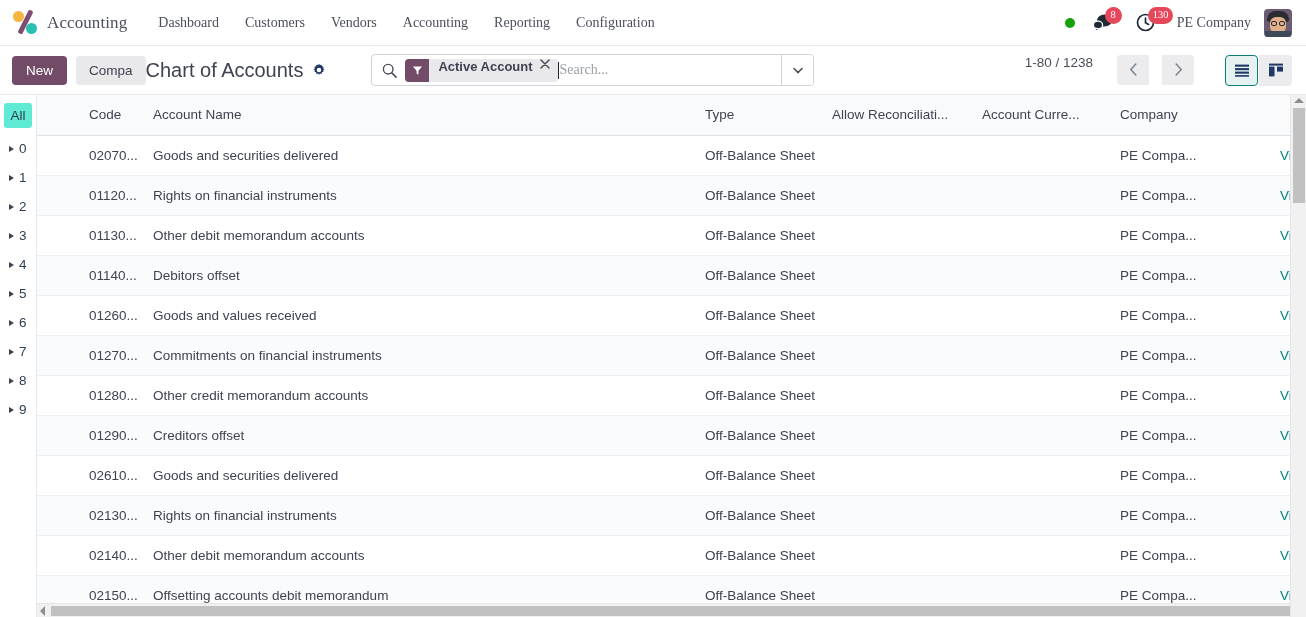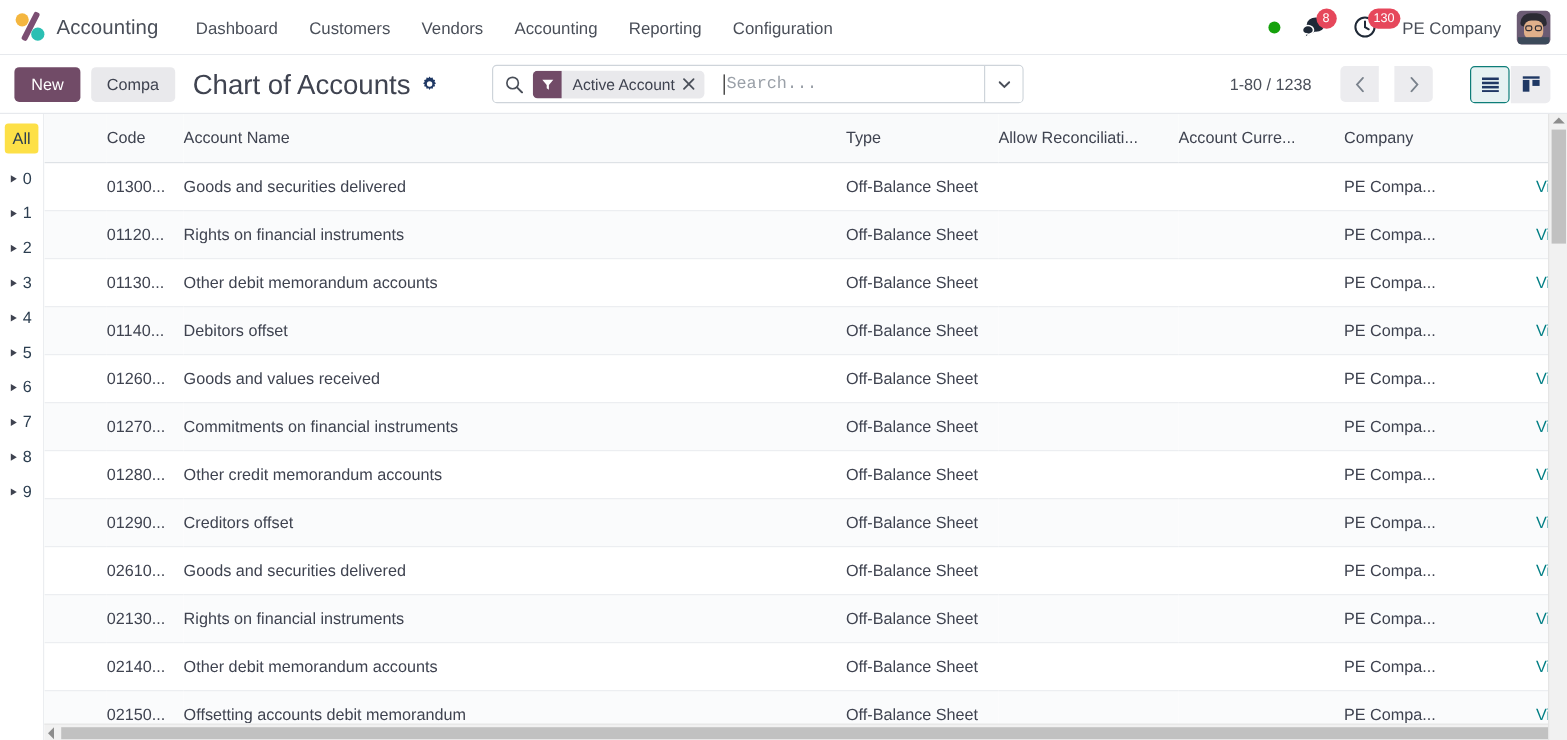--- a/index.html
+++ b/index.html
@@ -14,20 +14,21 @@
 
   
   .navbar {
     height: 46px;
     background: #ffffff;
     display: flex;
     align-items: center;
     padding: 0 14px 0 12px;
     border-bottom: 1px solid #e7e9ed;
     position: relative;
+    font-family: Liberation Serif, serif;
   }
   .brand-logo { width: 26px; height: 26px; position: relative; flex: 0 0 auto; }
   .brand-logo .dot-y {
     position: absolute; left: 1px; top: 1px;
     width: 11px; height: 11px; border-radius: 50%;
     background: #f4b63f;
   }
   .brand-logo .dot-t {
     position: absolute; right: 1px; bottom: 2px;
     width: 11px; height: 11px; border-radius: 50%;
@@ -95,70 +96,70 @@
     font-size: 13.5px; padding: 7px 14px;
     cursor: pointer; font-family: inherit;
   }
   .btn-import {
     background: #e9e9ec; color: #3f4350;
     border: none; border-radius: 4px;
     font-size: 13.5px; padding: 7px 13px;
     margin-left: 9px; cursor: pointer; font-family: inherit;
   }
   .breadcrumb {
-    font-size: 23px; color: #3f4350;
-    margin-left: 15px; display: flex; align-items: center; gap: 9px;
+    font-size: 20px; color: #3f4350;
+    display: flex; align-items: center; gap: 9px;
     white-space: nowrap;
   }
   .gear-icon { display: flex; align-items: center; cursor: pointer; }
 
   
   .searchview {
     margin-left: 45px;
     display: flex; align-items: stretch;
     border: 1px solid #ced4da; border-radius: 4px;
     background: #fff; height: 32px; width: 443px;
     overflow: hidden;
   }
   .search-icon-box {
     display: flex; align-items: center; padding: 0 8px 0 10px;
   }
   .facet {
-    display: flex; align-items: center; align-self: center;
-    border-radius: 4px; overflow: hidden; margin-right: 16px;
-    height: 23px; background: #e9e9ec;
+    display: flex; align-items: flex-start; align-self: center;
+    border-radius: 4px; overflow: hidden; margin-right: 0;
+    height: 23px; background: #e9e9ec; font-weight: bold;
   }
   .facet-icon {
     background: #714b67; color: #fff;
     display: flex; align-items: center; justify-content: center;
     width: 24px; height: 100%;
   }
   .facet-label {
     font-size: 13px; color: #3f4350; padding: 0 7px 0 9px; white-space: nowrap;
   }
   .facet-x {
     font-size: 14px; color: #4a4f59; padding-right: 8px; cursor: pointer;
     line-height: 1; display: flex; align-items: center;
   }
   .search-input-wrap { flex: 1; display: flex; align-items: center; position: relative; }
   .search-caret {
     width: 1px; height: 17px; background: #222; margin-right: 0px;
   }
   .search-input {
-    border: none; outline: none; font-size: 14px; font-family: Liberation Mono, monospace;
+    border: none; outline: none; font-size: 14px; font-family: Liberation Serif, serif;
     color: #3f4350; width: 100%; background: transparent; padding-left: 1px;
   }
   .search-input::placeholder { color: #9aa0a8; }
   .search-toggle {
     width: 32px; border-left: 1px solid #ced4da;
     display: flex; align-items: center; justify-content: center;
     cursor: pointer; background: #fff;
   }
 
-  .cp-right { margin-left: auto; display: flex; align-items: center; gap: 12px; }
+  .cp-right { margin-left: auto; display: flex; align-items: flex-start; gap: 12px; }
   .pager-count { font-size: 13.5px; color: #4a4f59; margin-right: 12px; white-space: nowrap; }
   .pager-btn {
     width: 32px; height: 30px; background: #ececef; border: none;
     display: flex; align-items: center; justify-content: center;
     cursor: pointer; color: #6b7280;
   }
   .pager-btn.prev { border-radius: 4px 0 0 4px; }
   .pager-btn.next { border-radius: 0 4px 4px 0; margin-left: 1px; }
   .viewswitch { display: flex; margin-left: 19px; }
   .vs-btn {
@@ -179,21 +180,21 @@
     overflow: hidden;
   }
   .sidebar {
     width: 37px; flex: 0 0 37px;
     border-right: 1px solid #e7e9ed;
     background: #ffffff;
     padding-top: 0px;
     overflow: hidden;
   }
   .sb-all {
-    font-size: 13.5px; color: #2c3e50; background: #fde047;
+    font-size: 13.5px; color: #2c3e50; background: #5eead4;
     padding: 5px 0 5px 0; text-align: center; cursor: pointer;
     margin: 8px 4px 6px 4px; border-radius: 3px;
   }
   .sb-item {
     display: flex; align-items: center; gap: 5px;
     font-size: 13.5px; color: #2c3e50;
     padding: 7px 0 7px 9px; cursor: pointer;
   }
   .caret {
     width: 0; height: 0;
@@ -466,21 +467,21 @@
             <th class="col-curr">Account Curre...</th>
             <th class="col-company">Company</th>
             <th class="col-view"></th>
 
           </tr>
         </thead>
         <tbody id="table-body">
             <tr>
               <td class="col-check"></td>
               <td class="col-code">
-                <span class="cell-pad">01300...</span>
+                <span class="cell-pad">02070...</span>
               </td>
               <td class="col-name">
                 <span class="cell-pad">Goods and securities delivered</span>
               </td>
               <td class="col-type">
                 <span class="cell-pad">Off-Balance Sheet</span>
               </td>
               <td class="col-recon">
                 <span class="cell-pad"></span>
               </td>

